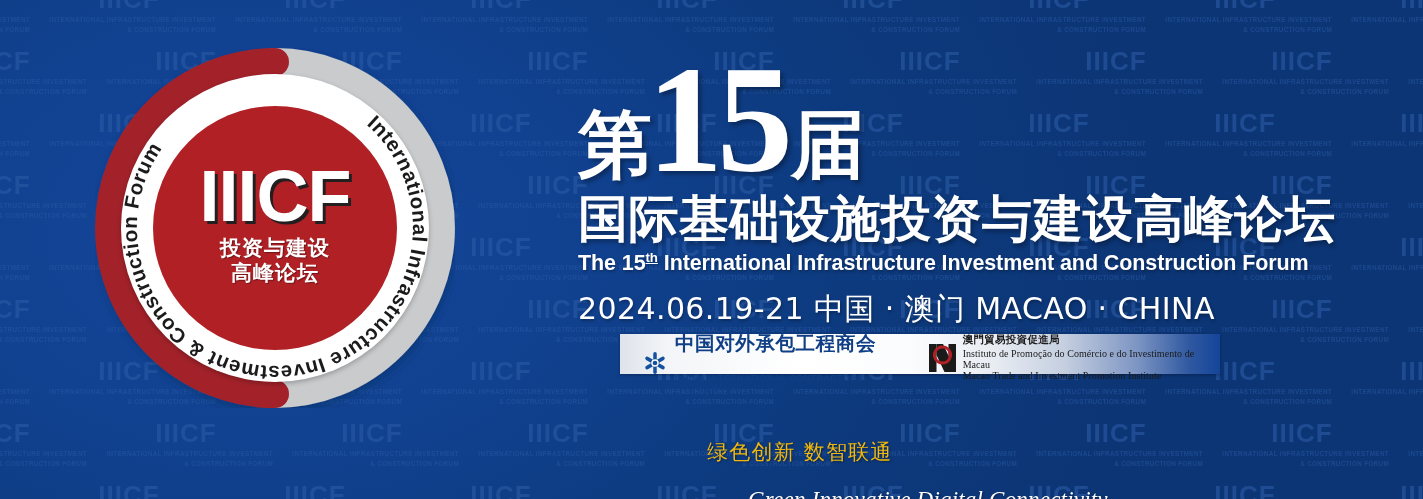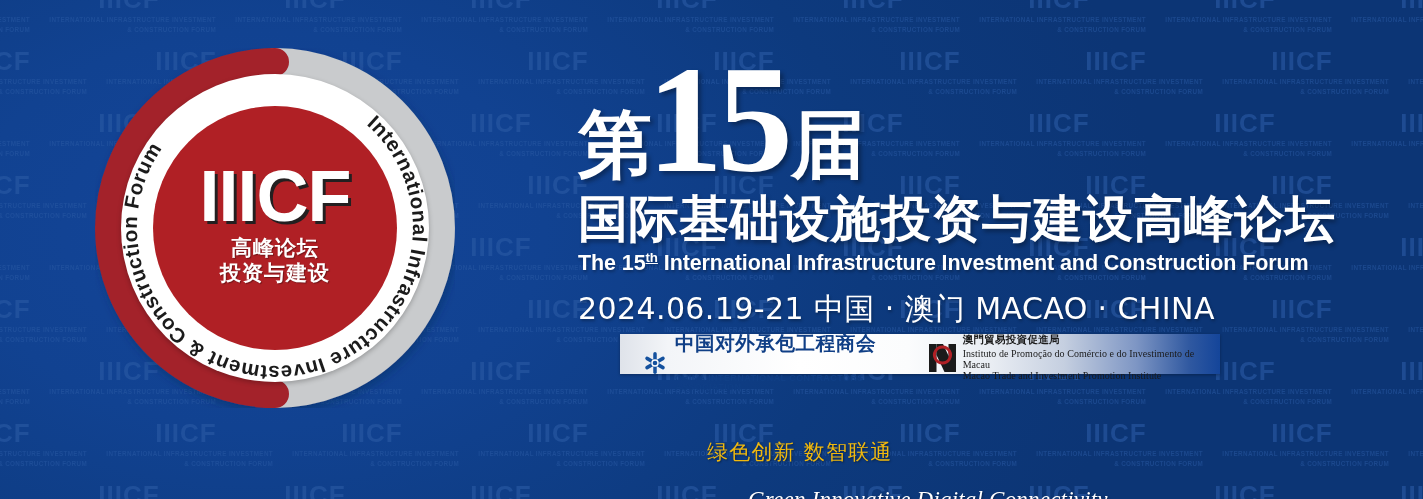--- a/index.html
+++ b/index.html
@@ -596,22 +596,22 @@
         </defs>
         <text font-family="Liberation Sans, sans-serif" font-size="20.5" font-weight="bold" fill="#1b1b1b" letter-spacing="0.6">
           <textPath href="#ringPath" startOffset="11.5%" id="ring-text-path">International Infrastructure Investment &amp; Construction Forum</textPath>
         </text>
       </svg>
     </div>
 
     <div class="emblem-core">
       <div class="emblem-iiicf">IIICF</div>
       <div class="emblem-cn">
+        <div>投资与建设</div>
         <div>高峰论坛</div>
-        <div>投资与建设</div>
       </div>
     </div>
   </div>
 
   <div id="content">
     <div class="line-edition">
       <span class="ed-cn">第</span>
       <span class="ed-num">15</span>
       <span class="ed-cn">届</span>
     </div>

